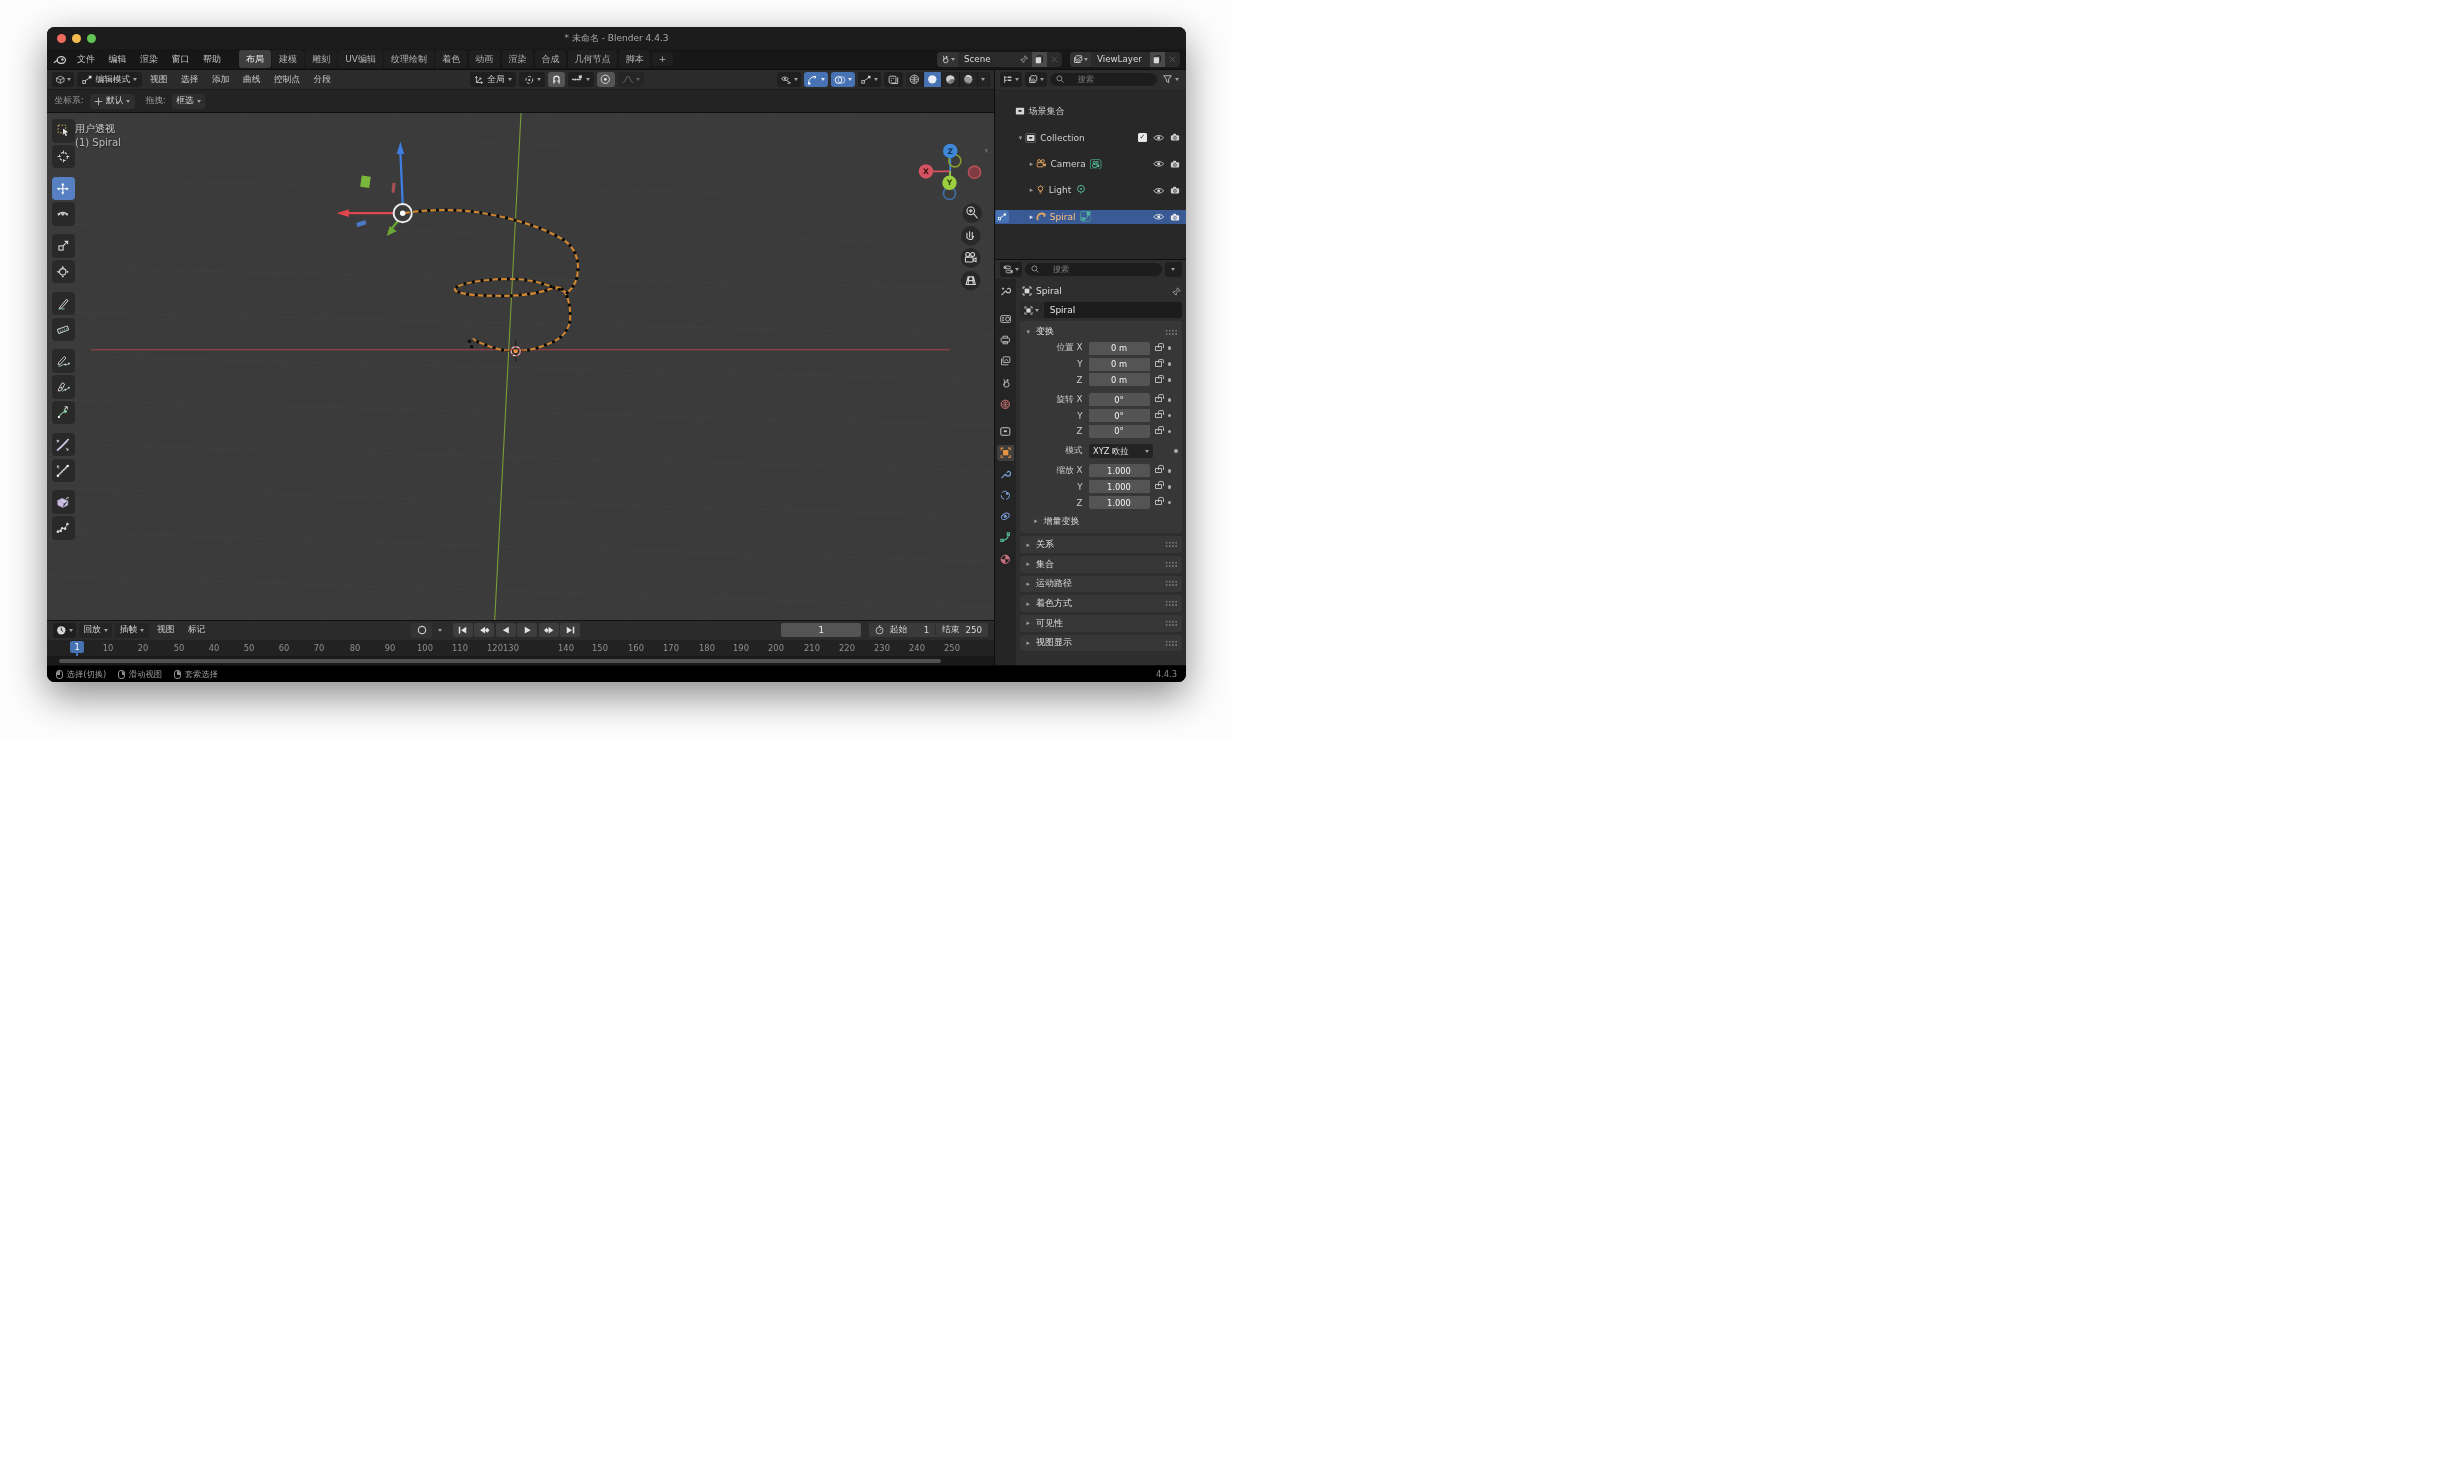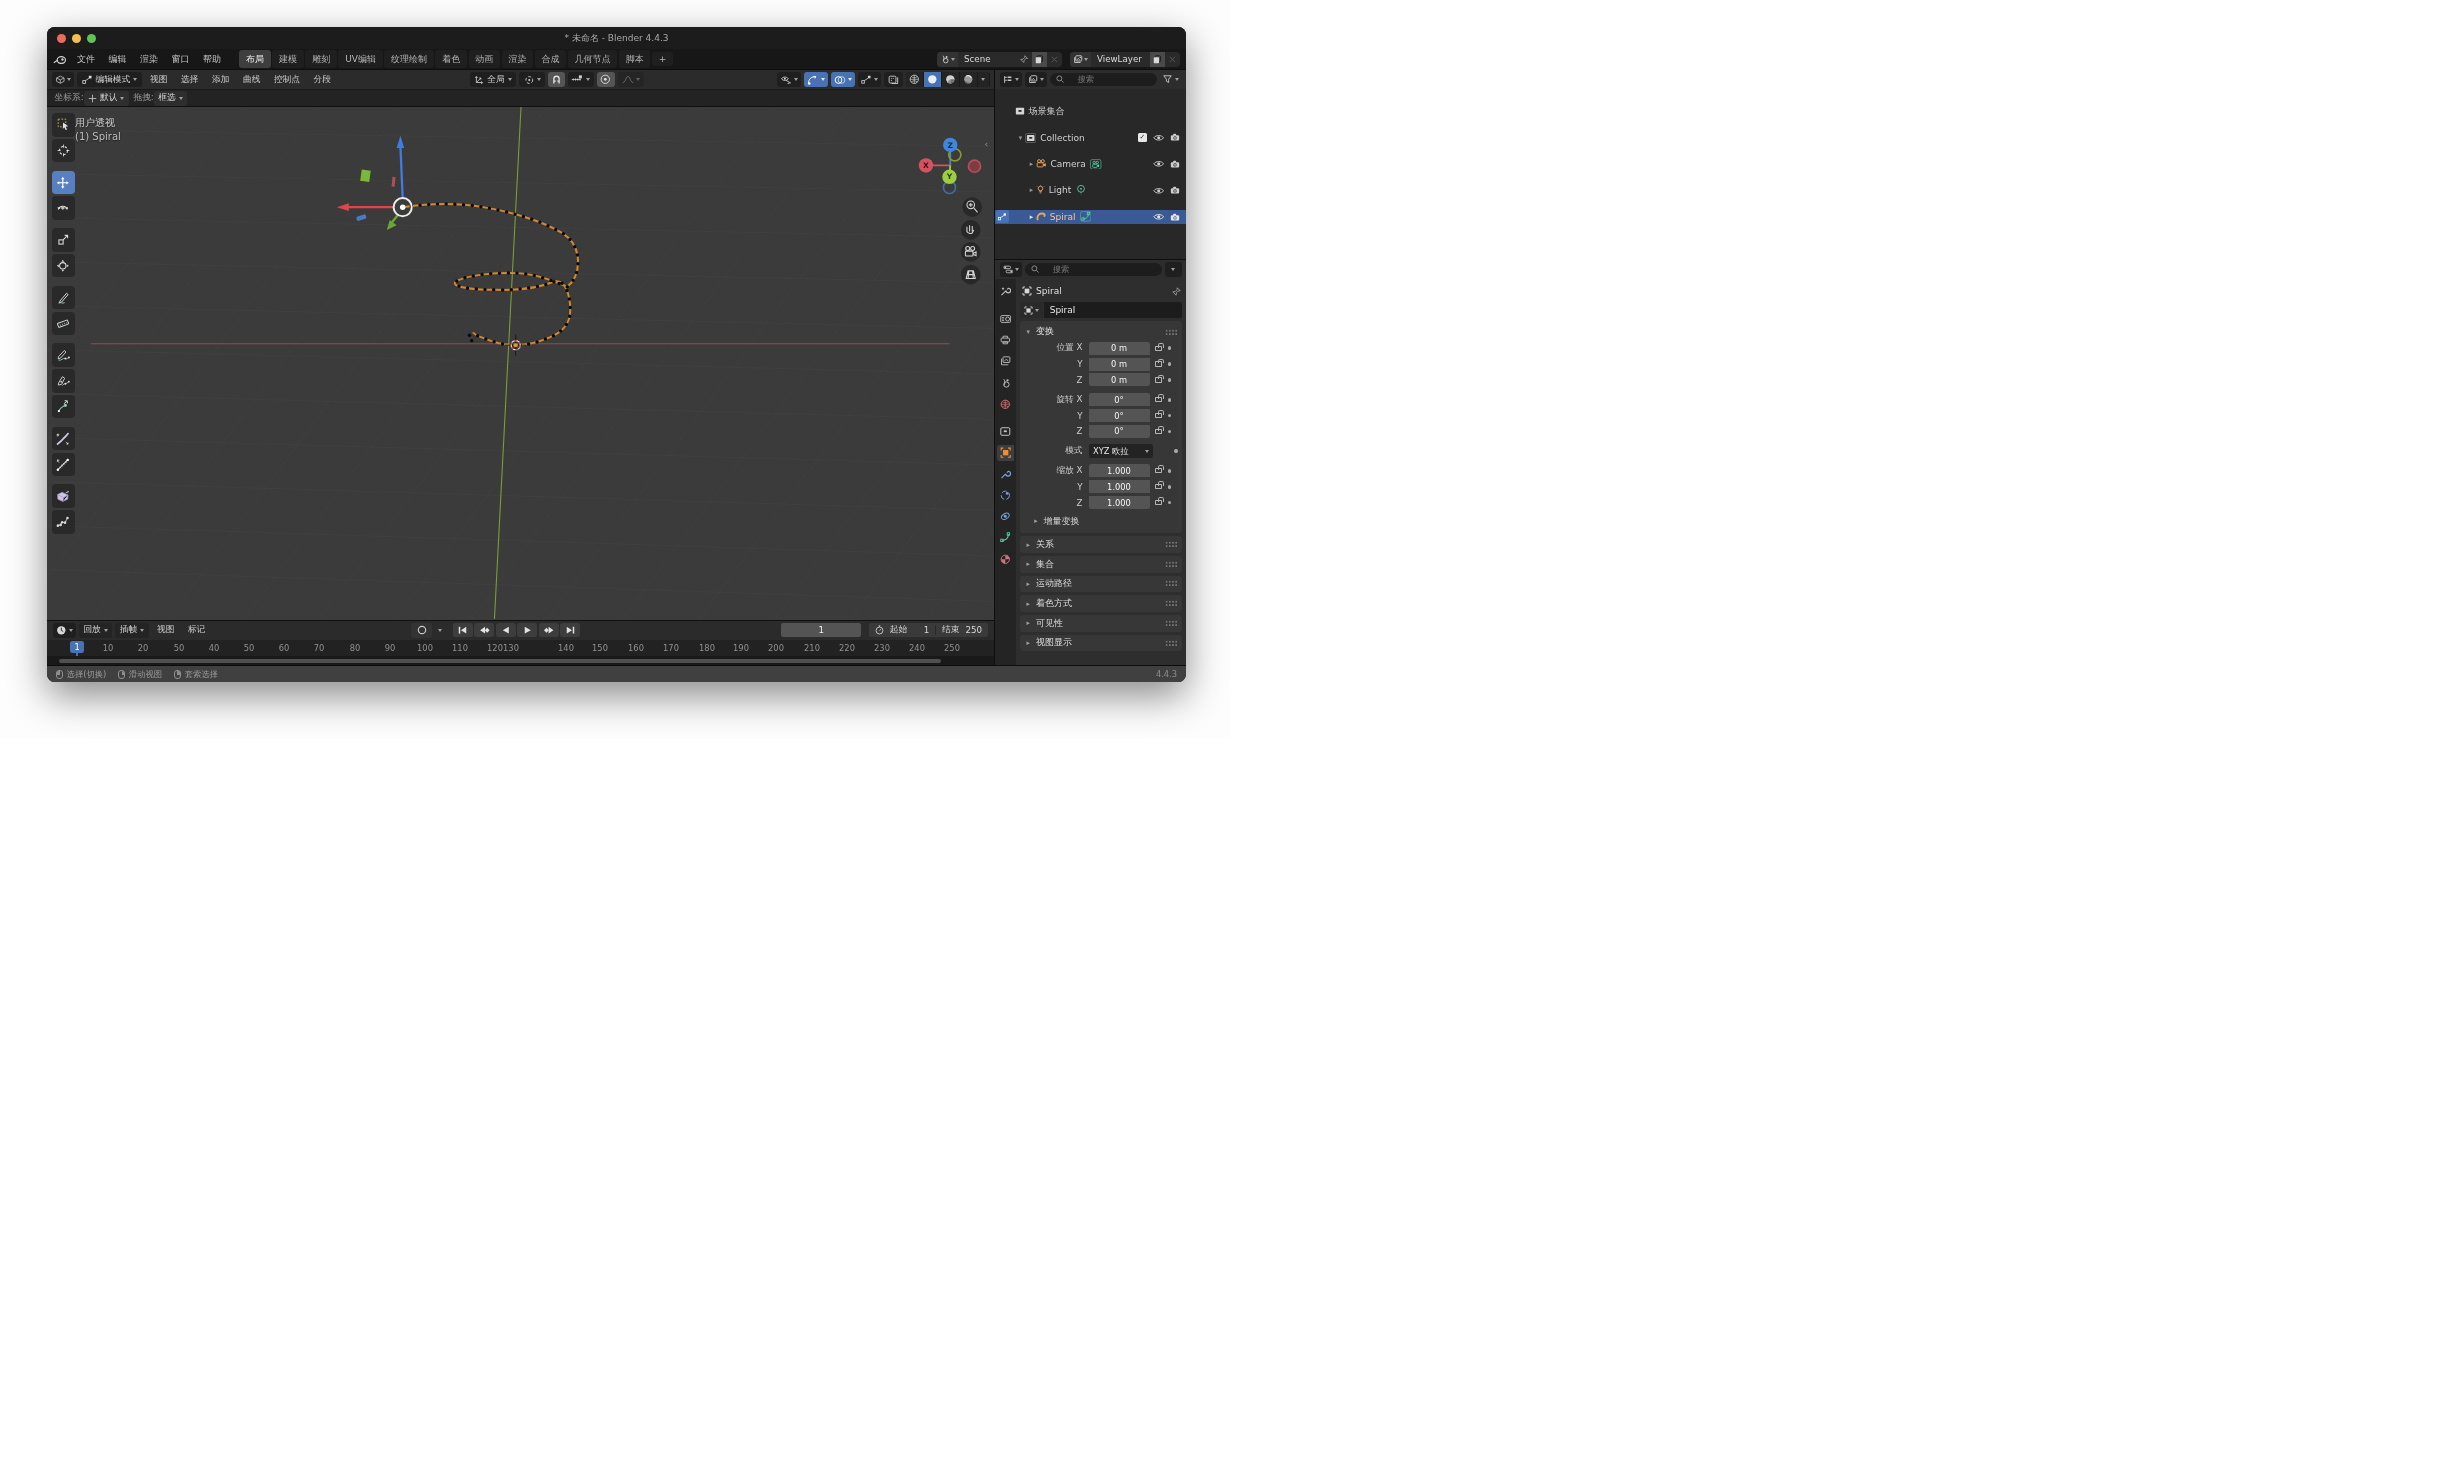--- a/index.html
+++ b/index.html
@@ -34,21 +34,21 @@
   .vph{height:19px;background:#2b2b2b;display:flex;align-items:center;padding:0 4.5px;gap:3px;flex:0 0 auto;}
   .pill{display:flex;align-items:center;gap:3px;background:#1f1f1f;border-radius:3px;padding:1.5px 4.5px;font-size:8.7px;color:#d6d6d6;height:15px;}
   .hbtn{display:flex;align-items:center;gap:2.3px;background:#1f1f1f;border-radius:3px;padding:0 3px;height:15px;}
   .hbtn.blue{background:#4772b3;}
   .hbtn.toggled{background:#555;}
   .mlabel{font-size:8.7px;color:#cfcfcf;padding:1.5px 5.3px;}
   .seg{display:flex;height:15px;border-radius:3px;overflow:hidden;}
   .seg>div{display:flex;align-items:center;justify-content:center;width:18px;background:#242424;border-right:0.8px solid #1a1a1a;}
   .seg>div.on{background:#4772b3;}
   
-  .tset{height:18px;background:#232323;display:flex;align-items:center;padding:0 7.6px;flex:0 0 auto;border-top:0.8px solid #191919;border-bottom:0.8px solid #101010;}
+  .tset{height:24px;background:#232323;display:flex;align-items:center;padding:0 7.6px;gap:6px;flex:0 0 auto;border-top:0.8px solid #191919;border-bottom:0.8px solid #101010;}
   .tlabel{font-size:8.7px;color:#9a9a9a;}
   
   .viewport{position:relative;flex:1;background:#3b3b3b;min-height:0;overflow:hidden;}
   .overlaytext{position:absolute;left:28px;top:9px;font-size:10px;color:#d2d2d2;line-height:14.4px;text-shadow:0 0.8px 1.5px rgba(0,0,0,.5);}
   .toolbar{position:absolute;left:4.5px;top:6px;display:flex;flex-direction:column;gap:2.3px;}
   .tool{width:23.5px;height:23.5px;border-radius:3.8px;background:rgba(40,40,40,.92);display:flex;align-items:center;justify-content:center;}
   .tool.active{background:#5680c2;}
   .tool.gapb{margin-top:6px;}
   .collapsearrow{position:absolute;right:6px;top:32px;color:#9a9a9a;font-size:9px;}
   
@@ -96,21 +96,21 @@
   .trow .tf{width:61px;height:13px;background:#545454;display:flex;align-items:center;justify-content:center;font-size:8.3px;color:#f4f4f4;}
   .trow.top .tf{border-radius:2.3px 2.3px 0 0;}
   .trow.bot .tf{border-radius:0 0 2.3px 2.3px;}
   .trow .dd{width:70px;height:13.6px;background:#232323;border-radius:2.3px;display:flex;align-items:center;font-size:8.3px;color:#e8e8e8;padding:0 4.5px;gap:2px;}
   .lock{position:relative;width:6.8px;height:5.3px;border:0.8px solid #b5b5b5;border-radius:0.8px;margin-left:5.3px;}
   .lock::before{content:"";position:absolute;left:2.3px;top:-3.8px;width:3.8px;height:3.8px;border:0.8px solid #b5b5b5;border-bottom:none;border-radius:2.3px 2.3px 0 0;}
   .adot{width:3.8px;height:3.8px;border-radius:50%;background:#ababab;margin-left:6px;}
   .sub{display:flex;align-items:center;gap:3.8px;font-size:9px;color:#d6d6d6;height:13.6px;margin-top:4.5px;padding-left:7.6px;}
   .cpanel{background:#373737;border-radius:3px;height:16.7px;display:flex;align-items:center;gap:3.8px;padding:0 4.5px;font-size:9px;color:#dedede;flex:0 0 auto;}
   
-  .statusbar{height:16.7px;background:#404040;border-top:0.8px solid #0d0d0d;display:flex;align-items:center;padding:0 9px;gap:12px;flex:0 0 auto;font-size:8.3px;color:#9a9a9a;justify-content:space-between;}
+  .statusbar{height:16.7px;background:#000000;border-top:0.8px solid #0d0d0d;display:flex;align-items:center;padding:0 9px;gap:12px;flex:0 0 auto;font-size:8.3px;color:#9a9a9a;justify-content:space-between;}
   .skey{display:flex;align-items:center;gap:3.8px;}
   .mouse{width:6.8px;height:9px;border:0.8px solid #8f8f8f;border-radius:3px;position:relative;overflow:hidden;}
   .mouse i{position:absolute;background:#8f8f8f;}
   .mouse.l i{left:0;top:0;width:3px;height:4.5px;}
   .mouse.m i{left:2.3px;top:0;width:2.3px;height:4.5px;}
   .mouse.r i{right:0;top:0;width:3px;height:4.5px;}
   .ver{margin-left:auto;color:#8d8d8d;}
   .exp{color:#9f9f9f;font-size:6.8px;width:7.6px;display:inline-block;text-align:center;}
   svg{display:block;}
 </style>

